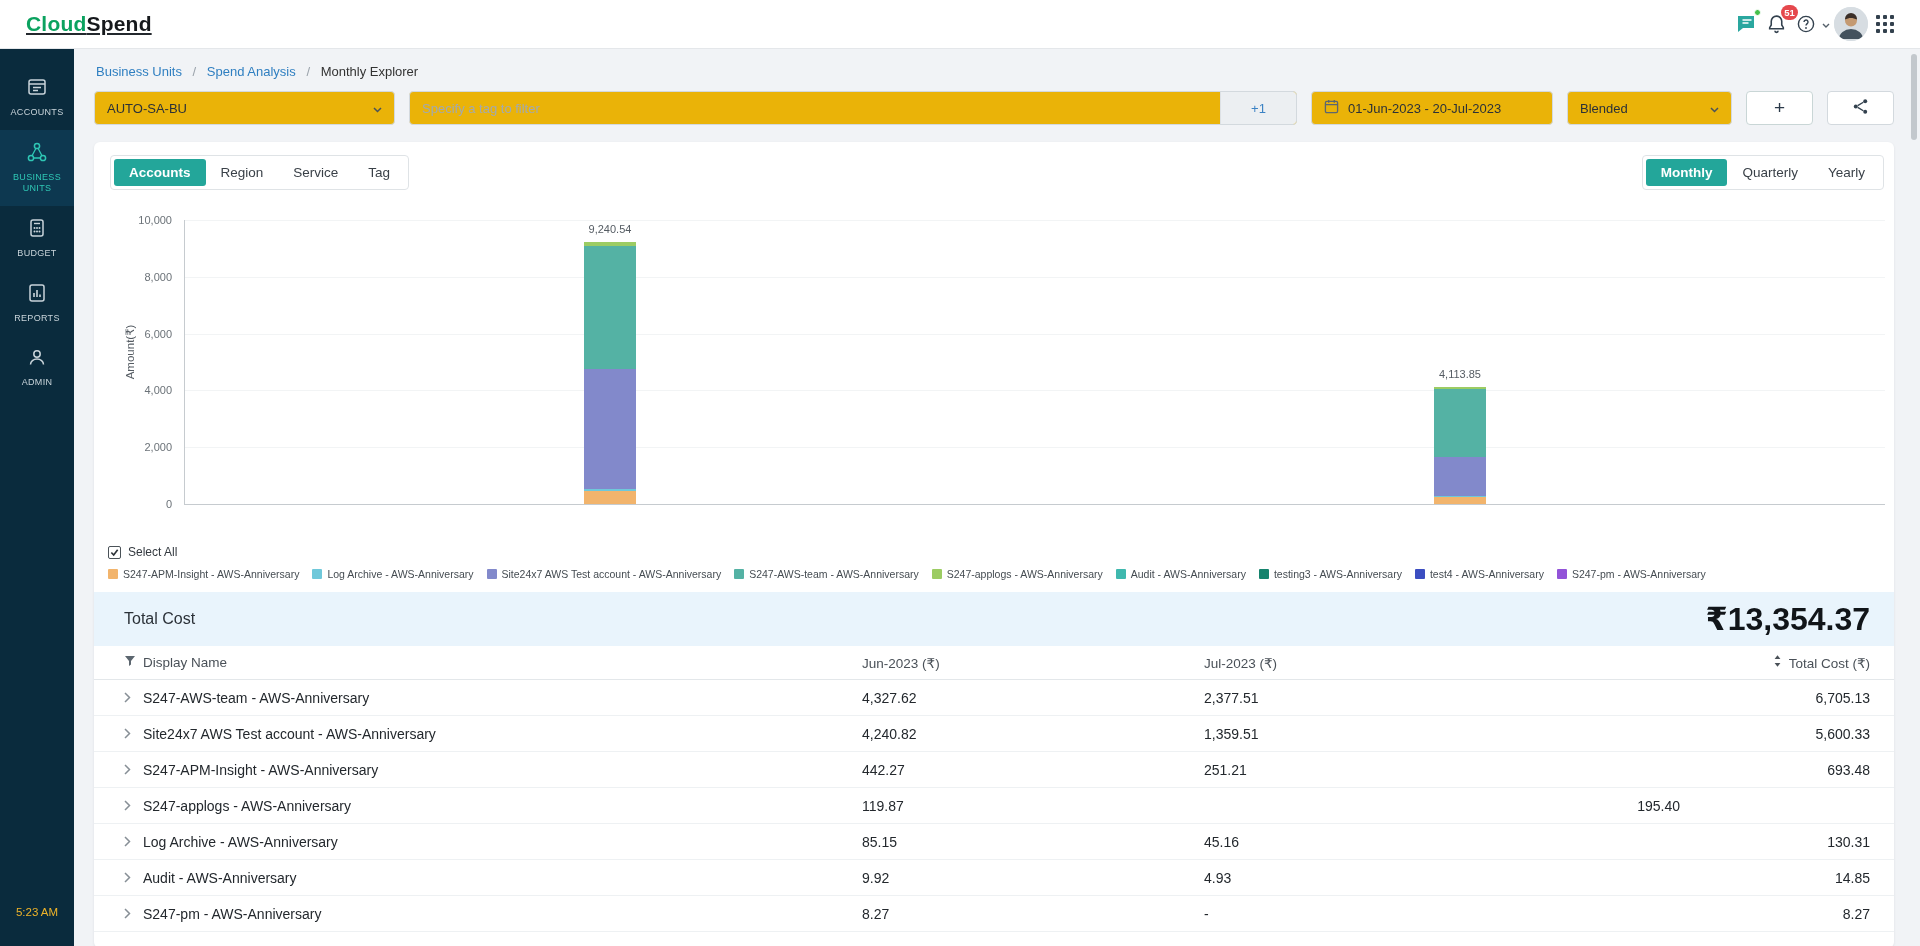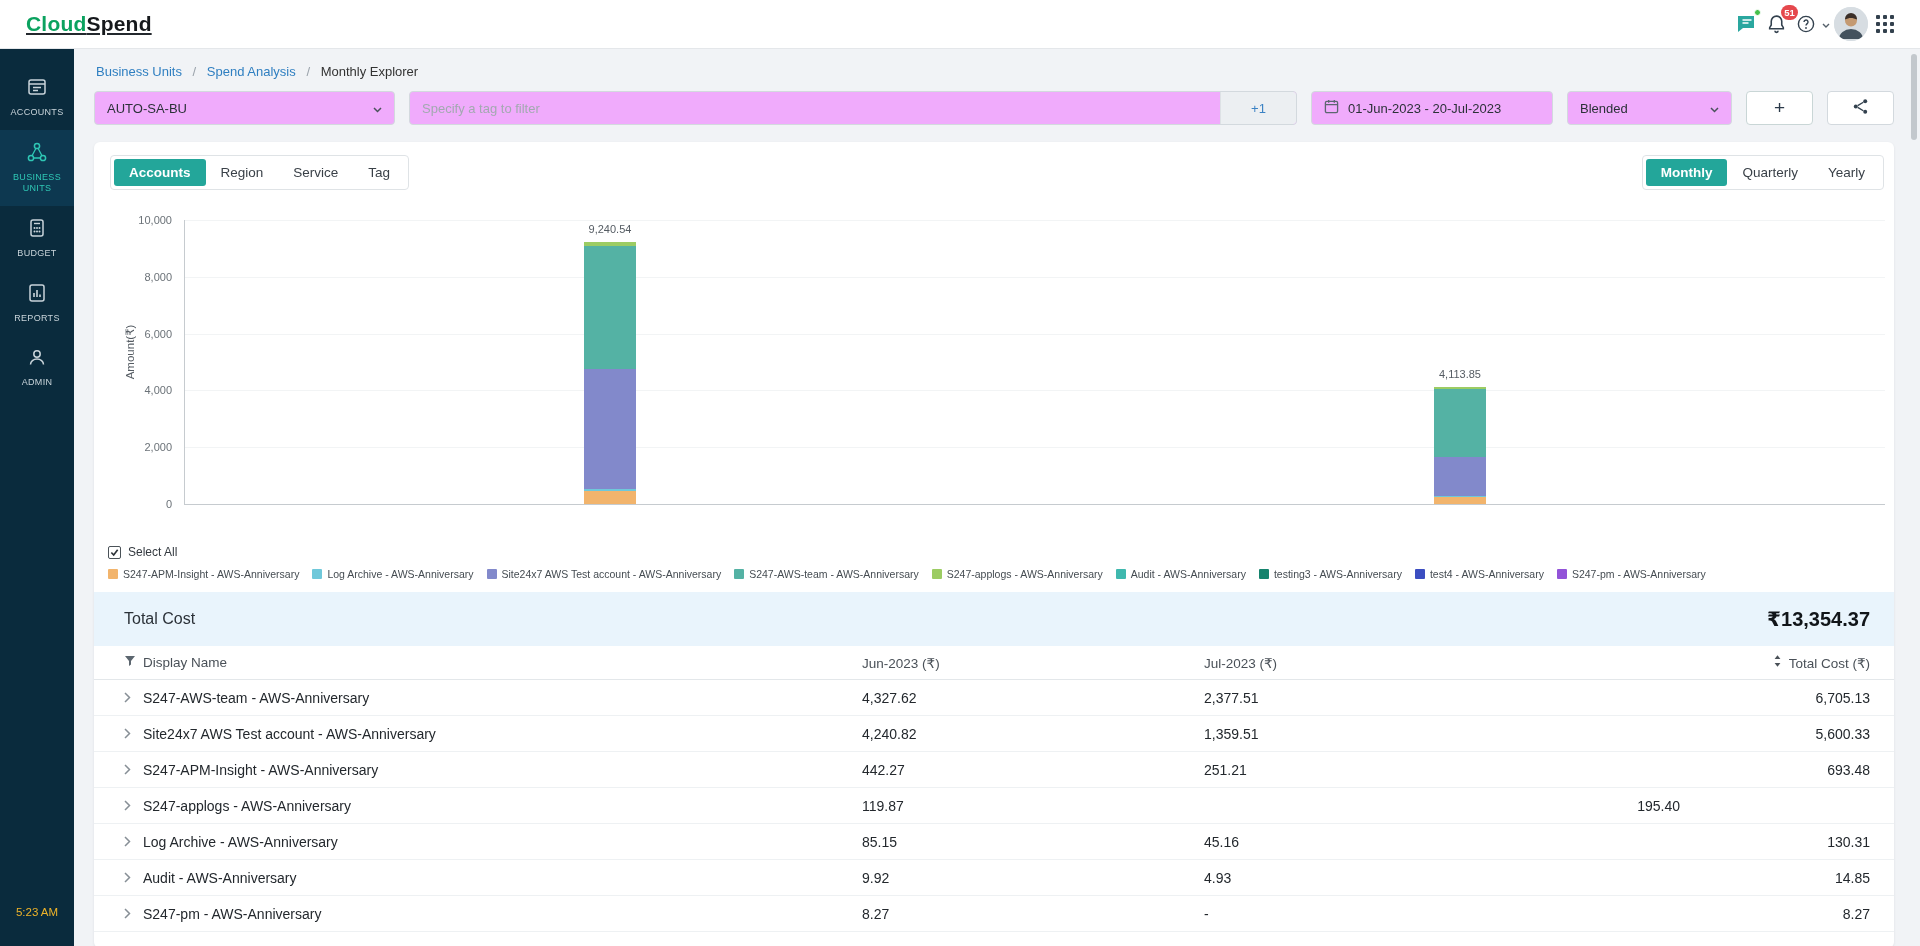--- a/index.html
+++ b/index.html
@@ -29,21 +29,21 @@
   .side-item.active { color:#2fc7b5; background:#0d3850; }
   .side-label { font-size:9px; letter-spacing:.3px; line-height:1.3; max-width:66px; }
   .side-time { margin-top:auto; margin-bottom:28px; color:#f0b429; font-size:11.5px; }
   
   .main { overflow:hidden; padding:13px 26px 0 20px; }
   .breadcrumb { font-size:13px; margin:2px 0 12px 2px; color:#333; }
   .breadcrumb a { color:#2f7fc1; text-decoration:none; cursor:pointer; }
   .breadcrumb .sep { color:#9aa2aa; margin:0 7px; }
   
   .filters { display:flex; gap:14px; align-items:center; }
-  .ctl { height:34px; background:#f0abfc; border:1px solid #d3d9de; border-radius:4px; font-size:13px; color:#2b3138;
+  .ctl { height:34px; background:#eab308; border:1px solid #d3d9de; border-radius:4px; font-size:13px; color:#2b3138;
     display:flex; align-items:center; }
   .select { justify-content:space-between; padding:0 12px; cursor:pointer; }
   .select.bu { width:301px; }
   .select.cost { width:165px; }
   .tag-wrap { flex:1; position:relative; padding:0; overflow:hidden; }
   .tag-wrap input { border:0; outline:none; flex:1; height:100%; padding:0 90px 0 12px; font-size:13px; color:#2b3138;
     font-family:inherit; background:transparent; }
   .tag-wrap input::placeholder { color:#a2a9b0; }
   .tag-overflow { position:absolute; right:0; top:0; bottom:0; width:76px; background:#eceff2; border:0;
     border-left:1px solid #dde1e5; color:#3b82c4; font-size:13px; cursor:pointer; font-family:inherit; }
@@ -77,21 +77,21 @@
   .checkbox { width:13px; height:13px; border:1.4px solid #4a5258; border-radius:2px; display:flex;
     align-items:center; justify-content:center; background:#fff; }
   .legend-items { display:flex; flex-wrap:nowrap; gap:13px; overflow:hidden; }
   .legend-item { display:inline-flex; align-items:center; gap:5px; white-space:nowrap; cursor:pointer; }
   .legend-swatch { width:10px; height:10px; border-radius:1px; flex:0 0 auto; }
   .legend-label { font-size:10.5px; color:#454c52; }
   
   .total-band { height:54px; background:#e9f4fc; display:flex; align-items:center; justify-content:space-between;
     padding:0 24px 0 30px; }
   .total-label { font-size:16px; color:#2b3138; }
-  .total-value { font-size:20px; font-weight:bold; color:#111519; }
+  .total-value { font-size:32px; font-weight:bold; color:#111519; }
   
   .tbl-header, .tbl-row { display:grid; grid-template-columns:738px 342px 1fr 190px; align-items:center;
     padding:0 24px 0 30px; }
   .tbl-header { height:34px; border-bottom:1px solid #e3e7ea; color:#4a5158; font-size:13.5px; }
   .th, .td { display:flex; align-items:center; gap:7px; }
   .th.right, .td.right { justify-content:flex-end; }
   .tbl-row { height:36px; border-bottom:1px solid #eef1f3; font-size:14px; color:#23282d; cursor:pointer; }
   .chev { display:flex; align-items:center; margin-right:5px; }
   
   .scroll-thumb { position:fixed; right:3px; top:54px; width:6px; height:86px; border-radius:3px; background:#c3c8cd; cursor:pointer; }

